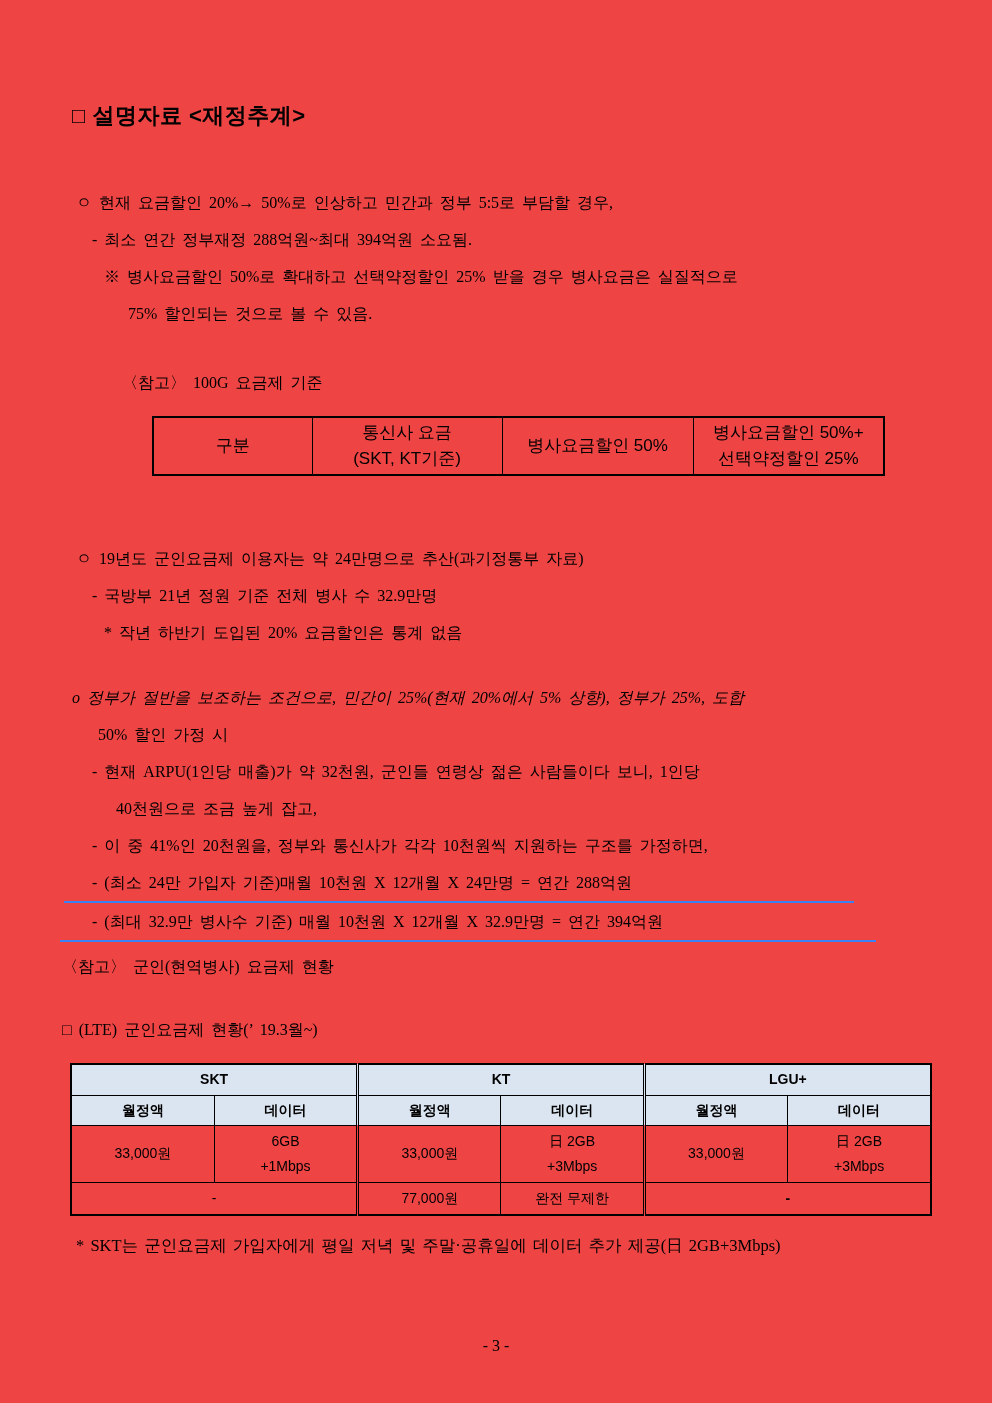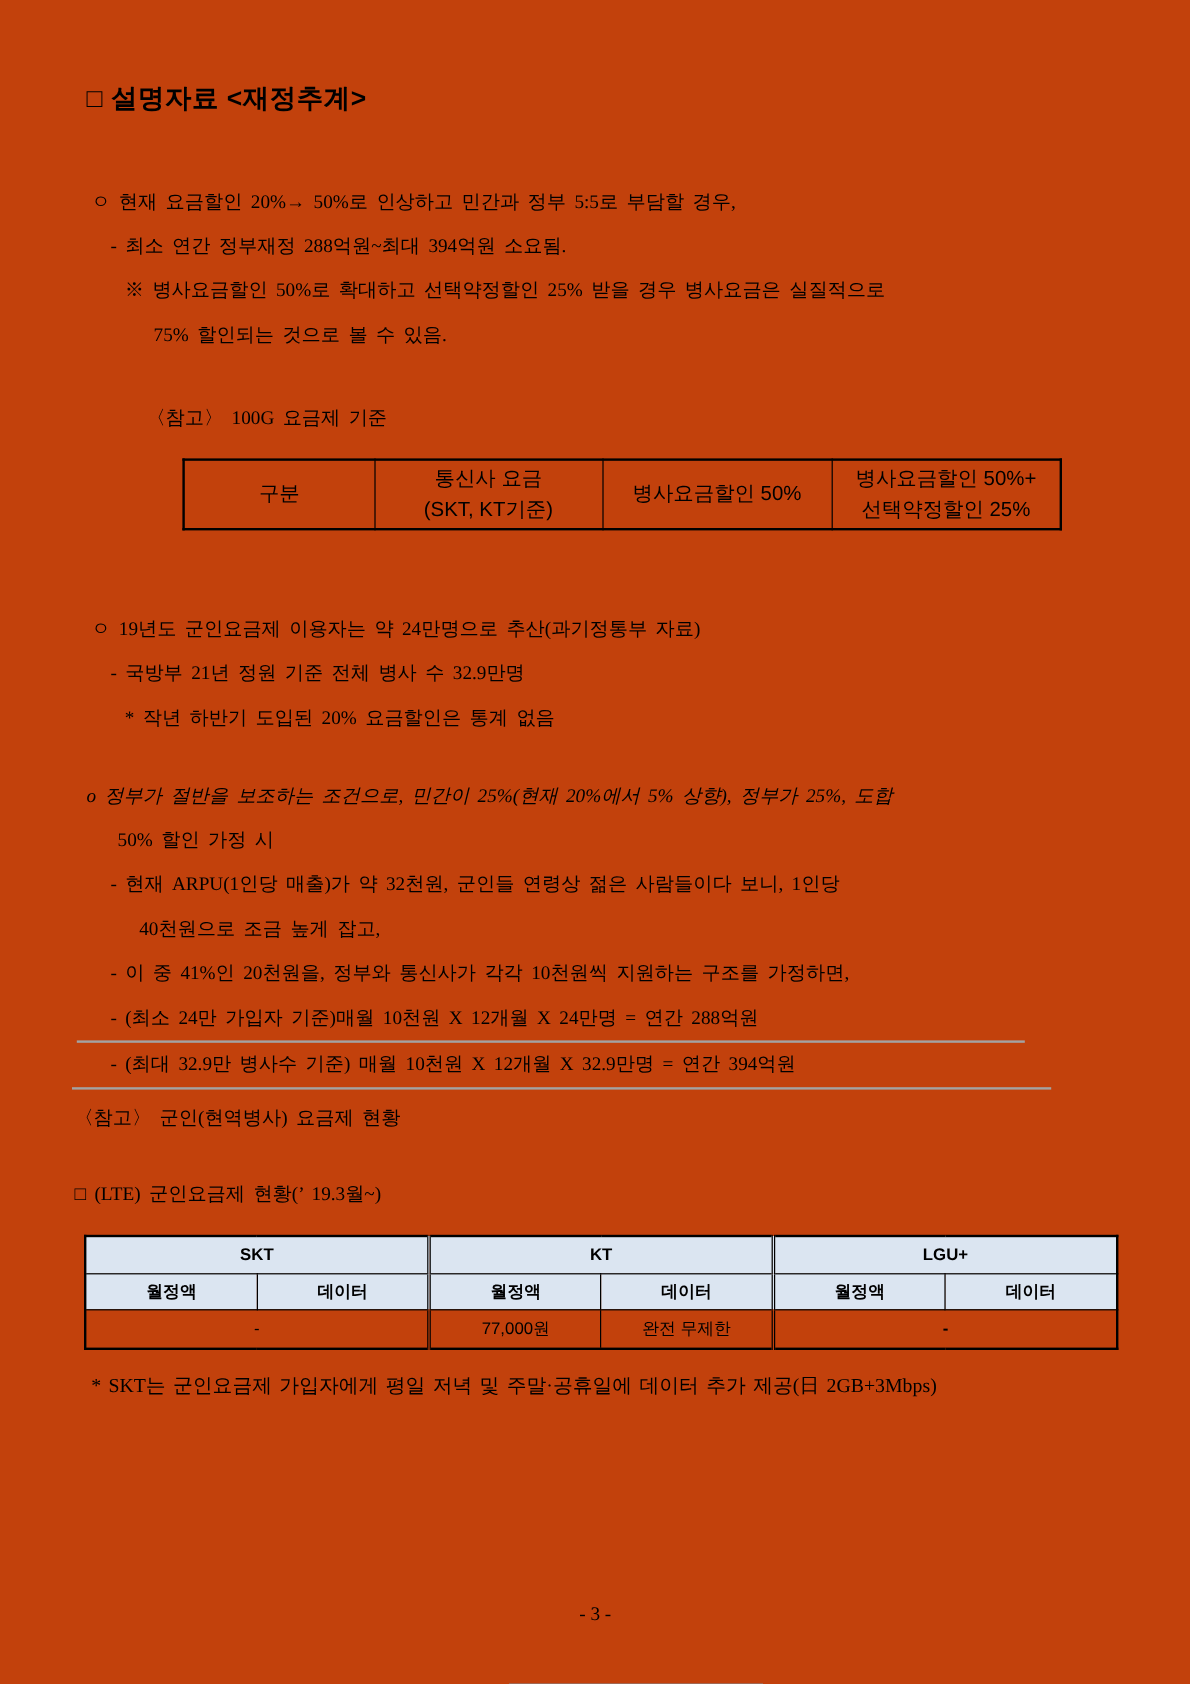--- a/index.html
+++ b/index.html
@@ -1,35 +1,35 @@
 <!DOCTYPE html>
 <html style="--t2-head-bg: #dbe5f1;"><head>
 <meta charset="utf-8">
 <style>
   html,body{margin:0;padding:0;background:#888;}
   .page{
-    width:992px;height:1403px;background:#c2410c;position:relative;
+    width:992px;height:1403px;background:#ef4444;position:relative;
     font-family:"Liberation Serif", serif;color:#000;overflow:hidden;
-    box-sizing:border-box;padding-top:67px;
+    box-sizing:border-box;padding-top:101px;
   }
   .doc-title{
     margin:0 0 0 72px;font-family:"Liberation Sans", sans-serif;
     font-size:22px;font-weight:bold;line-height:30px;letter-spacing:.5px;
   }
   .line{font-size:16px;line-height:37px;white-space:nowrap;word-spacing:3px;}
   .ind0{padding-left:76px;}   
   .ind1{padding-left:92px;}   
   .ind2{padding-left:104px;}  
   .ind3{padding-left:128px;}  
   .ind2b{padding-left:122px;margin-top:32px;} 
   .ind0b{padding-left:72px;font-style:italic;}  
   .ind1b{padding-left:98px;}  
   .ind3b{padding-left:116px;} 
   .refline{padding-left:62px;}
-  .underlined{border-bottom:2px solid #a3a3a3;}
+  .underlined{border-bottom:2px solid #3b82f6;}
   .u1{width:790px;margin-left:64px;padding-left:28px;box-sizing:border-box;}
   .u2{width:816px;margin-left:60px;padding-left:32px;box-sizing:border-box;}
 
   table{border-collapse:collapse;table-layout:fixed;
         font-family:"Liberation Sans", sans-serif;color:#000;}
   .t1{margin:15px 0 0 152px;width:731px;border:2px solid #000;}
   .t1 th,.t1 td{border:1px solid #000;text-align:center;vertical-align:middle;
        font-size:17px;font-weight:normal;white-space:pre-line;line-height:26px;padding:2px 4px;box-sizing:border-box;}
   .t1 .hrow{height:58px;}
   .t1 .brow{height:54px;}
@@ -132,20 +132,31 @@
       <th colspan="2" class="dl">LGU+</th>
     </tr>
     <tr class="srow">
       <th>월정액</th>
       <th>데이터</th>
       <th class="dl">월정액</th>
       <th>데이터</th>
       <th class="dl">월정액</th>
       <th>데이터</th>
     </tr>
+    <tr class="brow">
+      <td>33,000원</td>
+      <td>6GB
++1Mbps</td>
+      <td class="dl">33,000원</td>
+      <td>日 2GB
++3Mbps</td>
+      <td class="dl">33,000원</td>
+      <td>日 2GB
++3Mbps</td>
+    </tr>
     <tr class="lrow">
       <td colspan="2">-</td>
       <td class="dl">77,000원</td>
       <td>완전 무제한</td>
       <td colspan="2" class="dl bold">-</td>
     </tr>
   </tbody>
     </table>
 
   <div class="footnote">* SKT는 군인요금제 가입자에게 평일 저녁 및 주말·공휴일에 데이터 추가 제공(日 2GB+3Mbps)</div>

